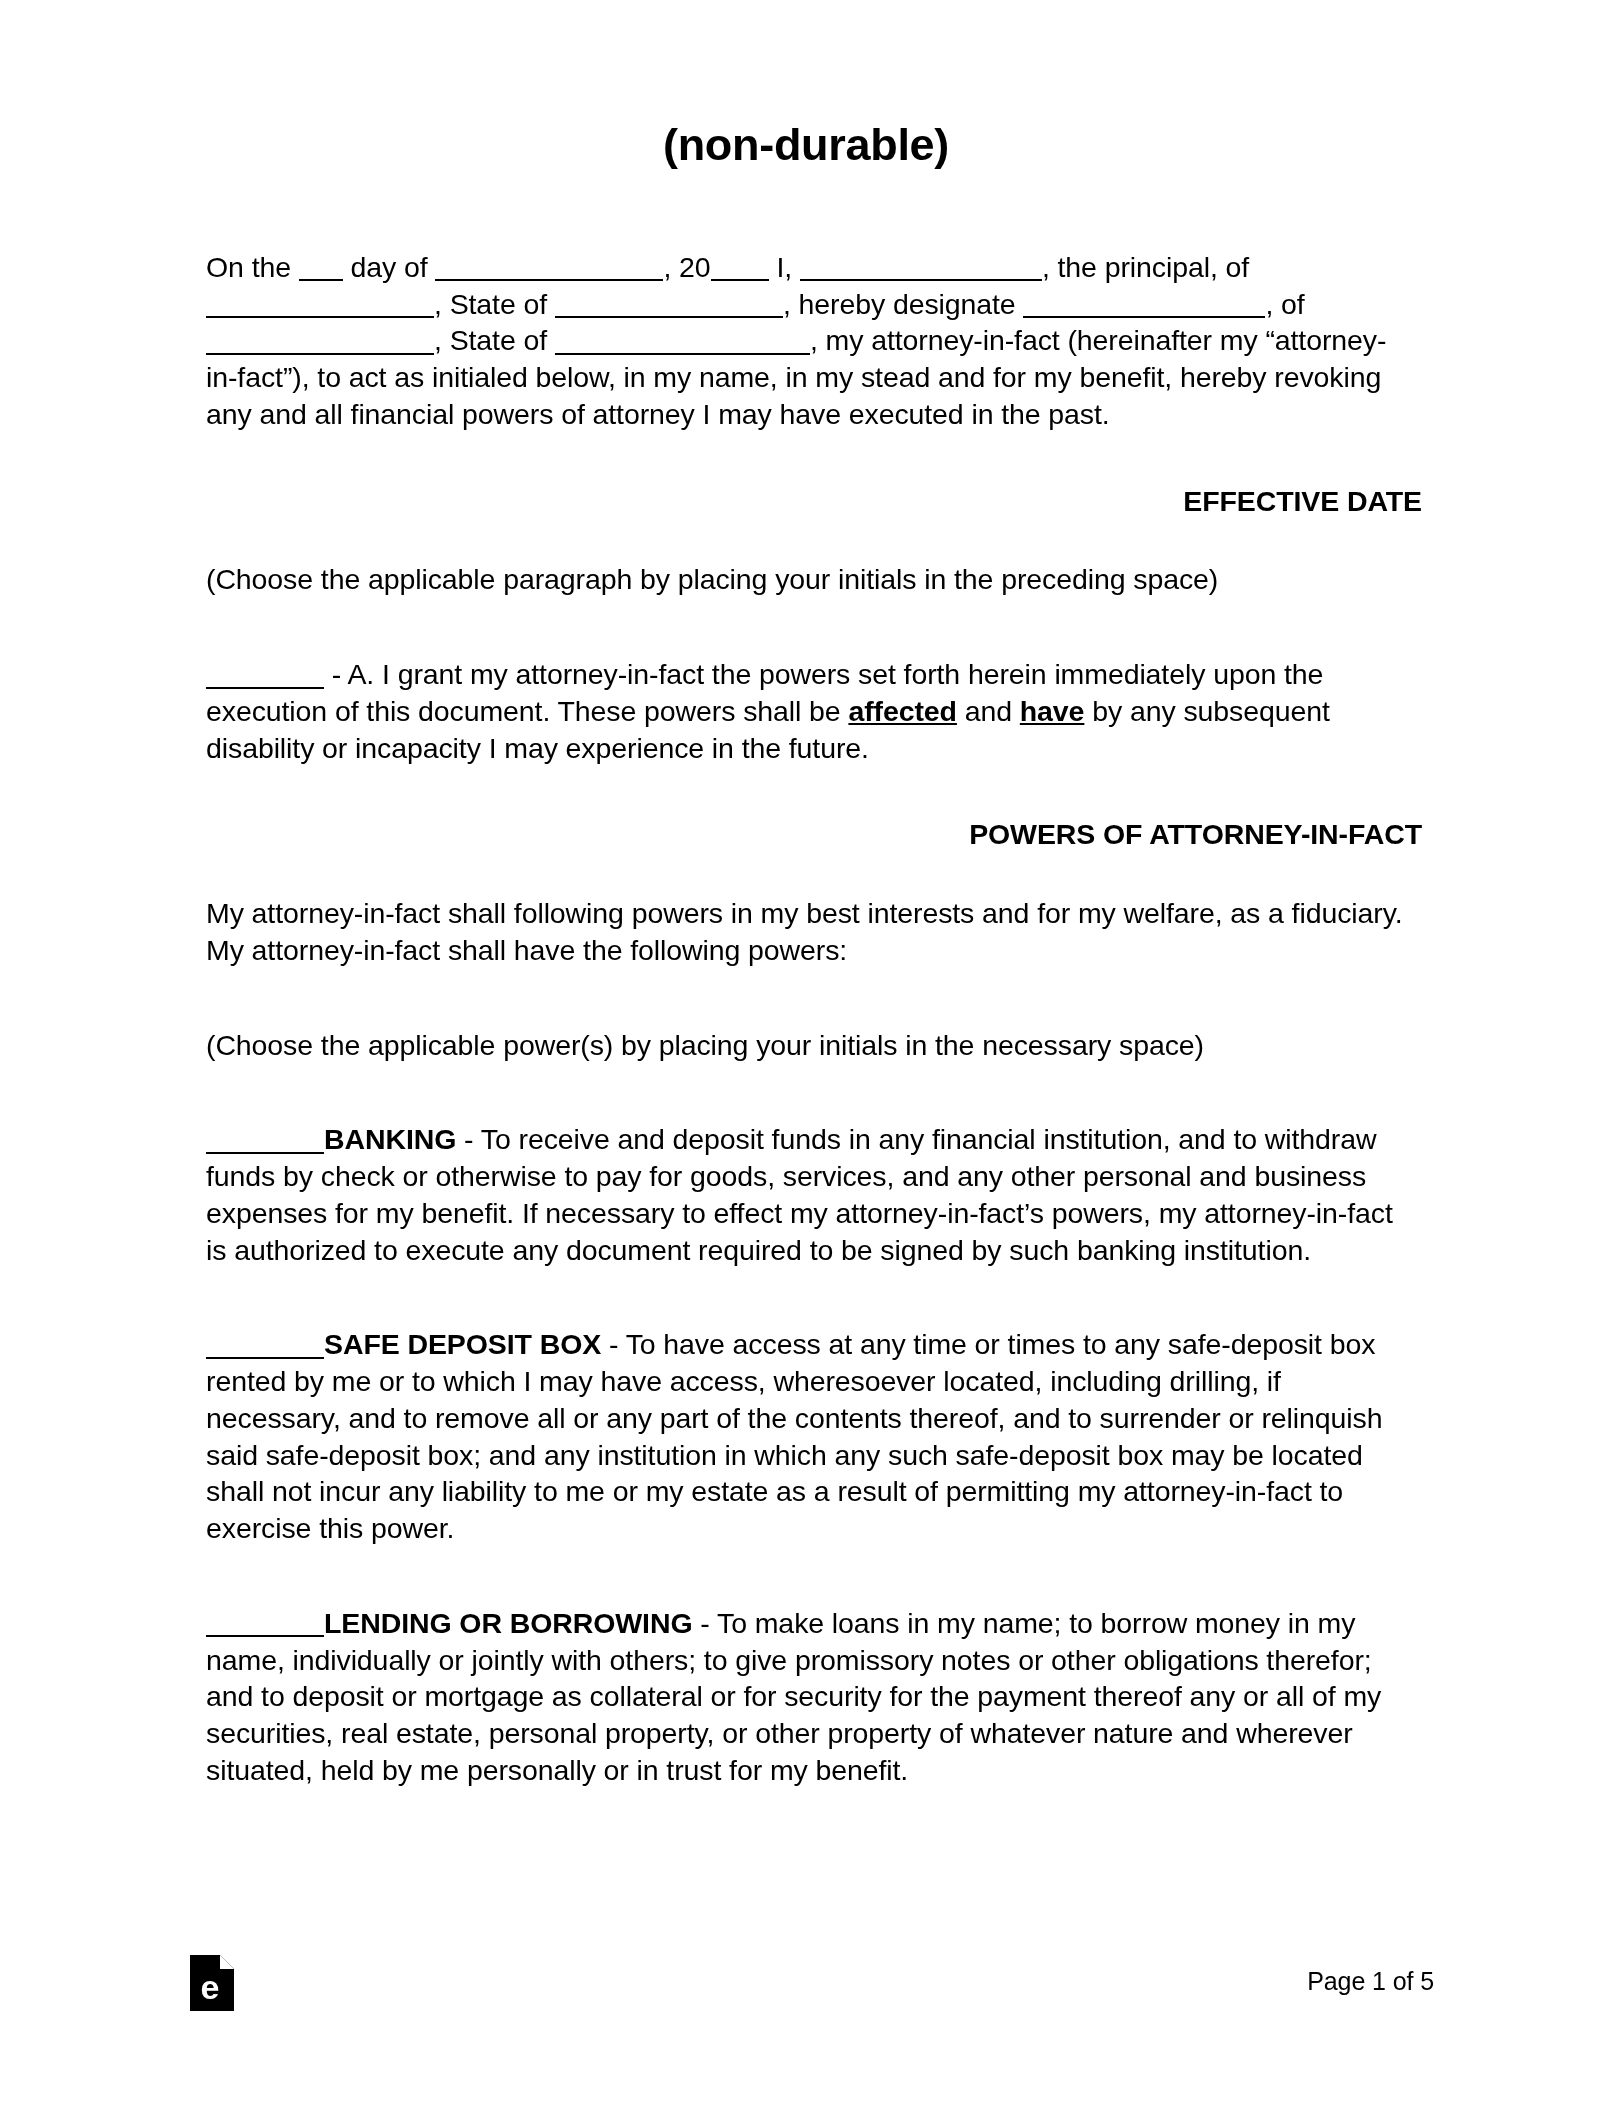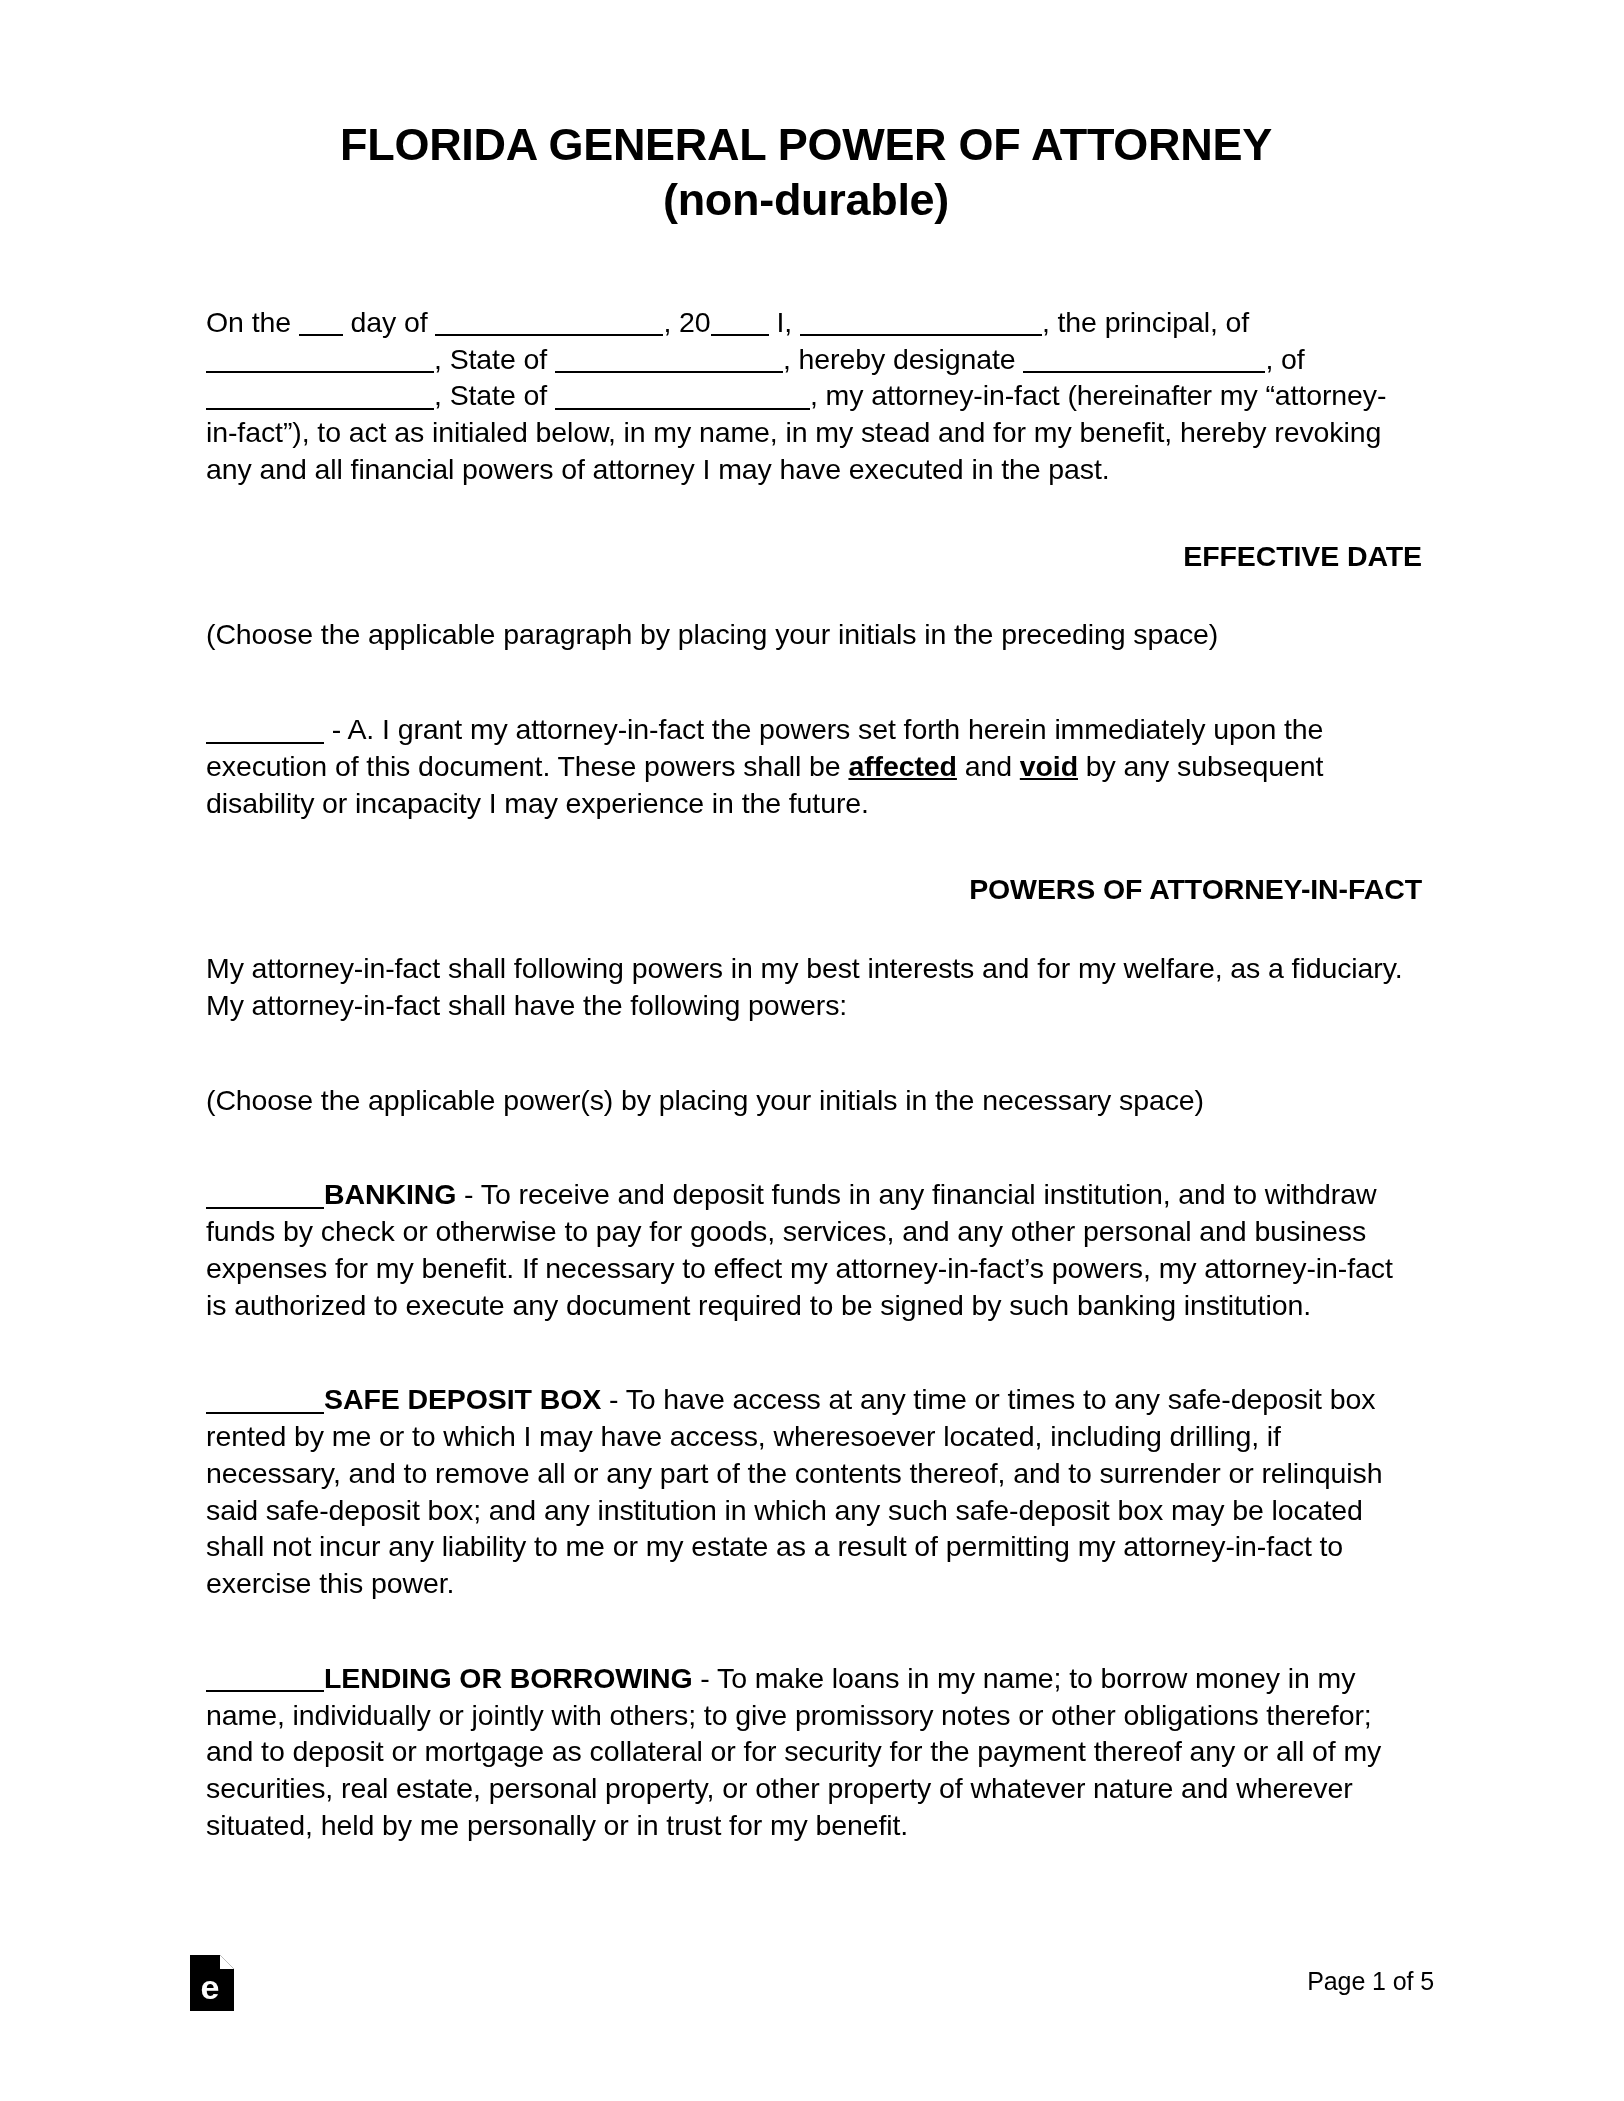--- a/index.html
+++ b/index.html
@@ -114,38 +114,37 @@
     letter-spacing: -0.1px;
   }
 </style>
 </head>
 <body>
 
 <div class="page">
 
   <div class="content">
 
-    <h1 class="doc-title">FLORIDA GENERAL POWER OF ATTORNEY</h1>
     <h2 class="doc-subtitle">(non-durable)</h2>
 
     <div class="spacer-title"></div>
 
     <p class="para"><span>On the </span><span class="blank blank-xs"></span><span> day of </span><span class="blank blank-md"></span><span>, 20</span><span class="blank blank-sm"></span><span> I, </span><span class="blank blank-lg"></span><span>, the principal, of </span><span class="blank blank-md"></span><span>, State of </span><span class="blank blank-md"></span><span>, hereby designate </span><span class="blank blank-lg"></span><span>, of </span><span class="blank blank-md"></span><span>, State of </span><span class="blank blank-xl"></span><span>, my attorney-in-fact (hereinafter my “attorney-in-fact”), to act as initialed below, in my name, in my stead and for my benefit, hereby revoking any and all financial powers of attorney I may have executed in the past.</span></p>
 
     <div class="spacer-md"></div>
 
     <h3 class="section-heading">EFFECTIVE DATE</h3>
 
     <div class="spacer-sm"></div>
 
     <p class="para">(Choose the applicable paragraph by placing your initials in the preceding space)</p>
 
     <div class="spacer-sm"></div>
 
-    <p class="para"><span class="blank blank-init"></span><span> - A. I grant my attorney-in-fact the powers set forth herein immediately upon the execution of this document. These powers shall be </span><span class="bu">affected</span><span> and </span><span class="bu">void</span><span> by any subsequent disability or incapacity I may experience in the future.</span></p>
+    <p class="para"><span class="blank blank-init"></span><span> - A. I grant my attorney-in-fact the powers set forth herein immediately upon the execution of this document. These powers shall be </span><span class="bu">affected</span><span> and </span><span class="bu">have</span><span> by any subsequent disability or incapacity I may experience in the future.</span></p>
 
     <div class="spacer-md"></div>
 
     <h3 class="section-heading">POWERS OF ATTORNEY-IN-FACT</h3>
 
     <div class="spacer-sm"></div>
 
     <p class="para">My attorney-in-fact shall following powers in my best interests and for my welfare, as a fiduciary. My attorney-in-fact shall have the following powers:</p>
 
     <div class="spacer-sm"></div>

